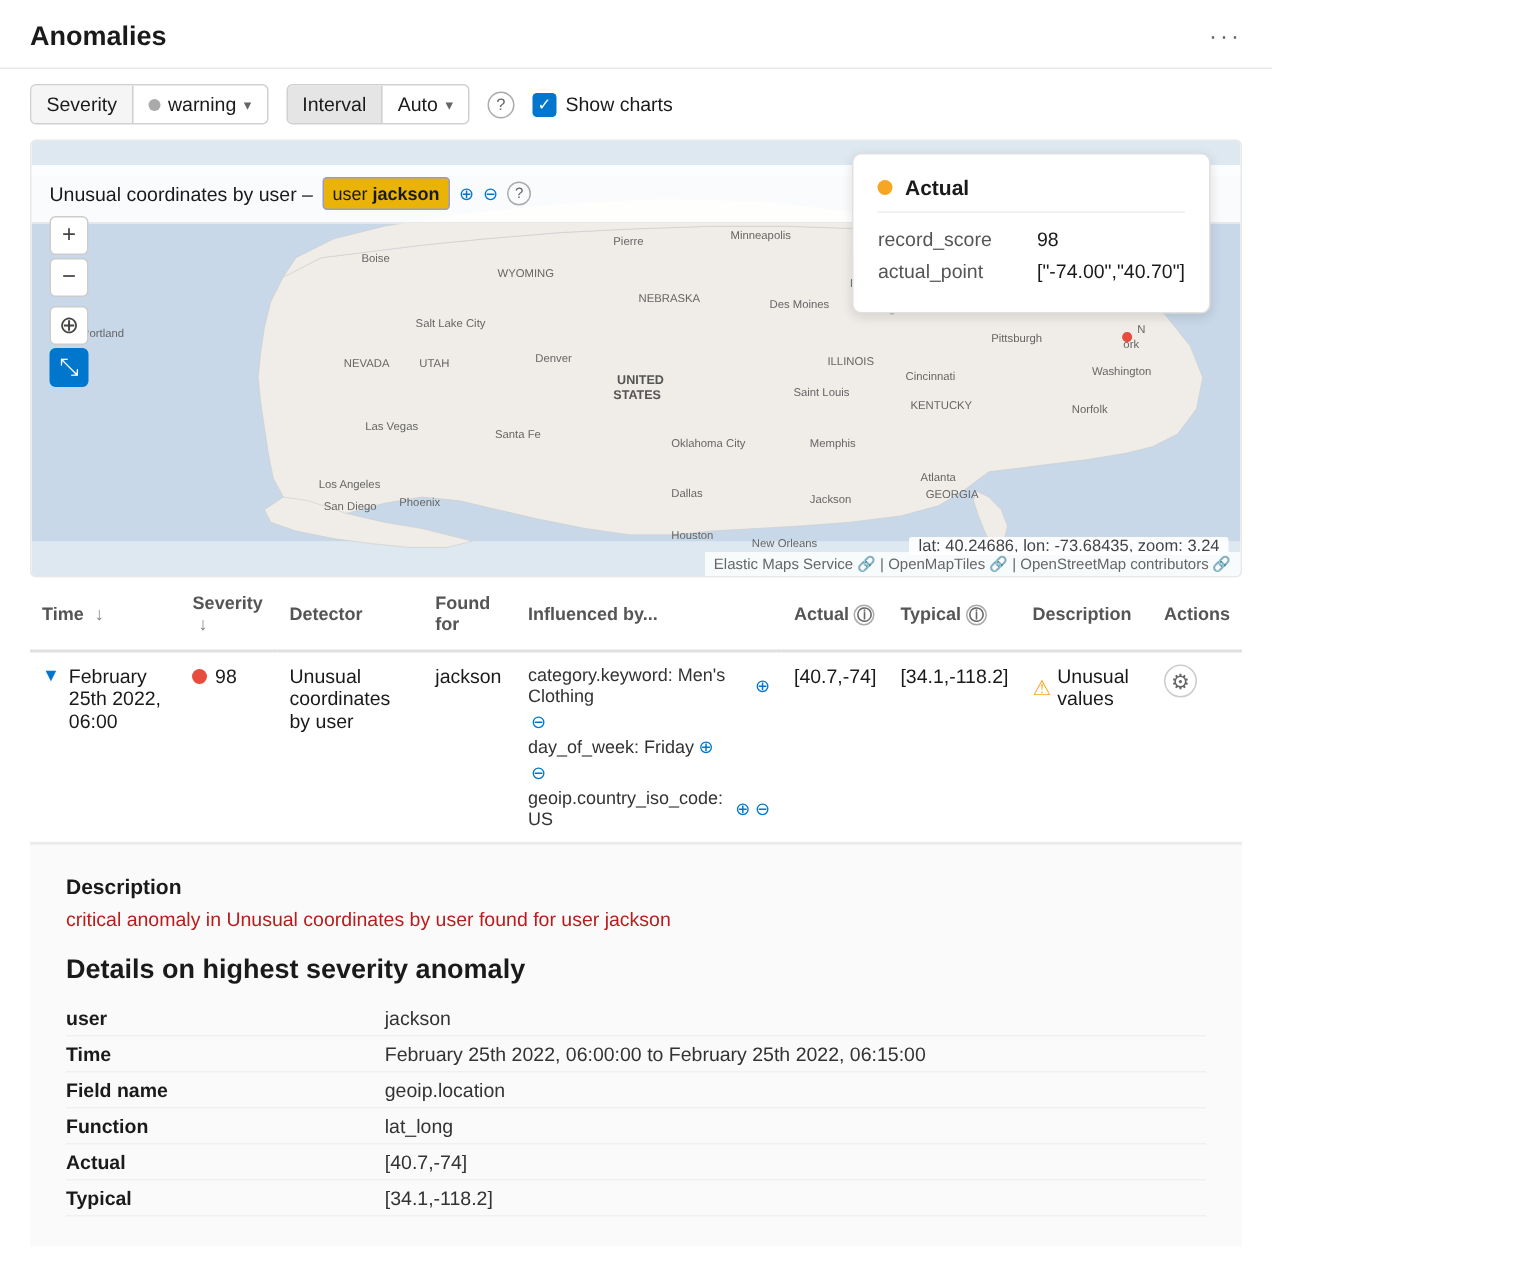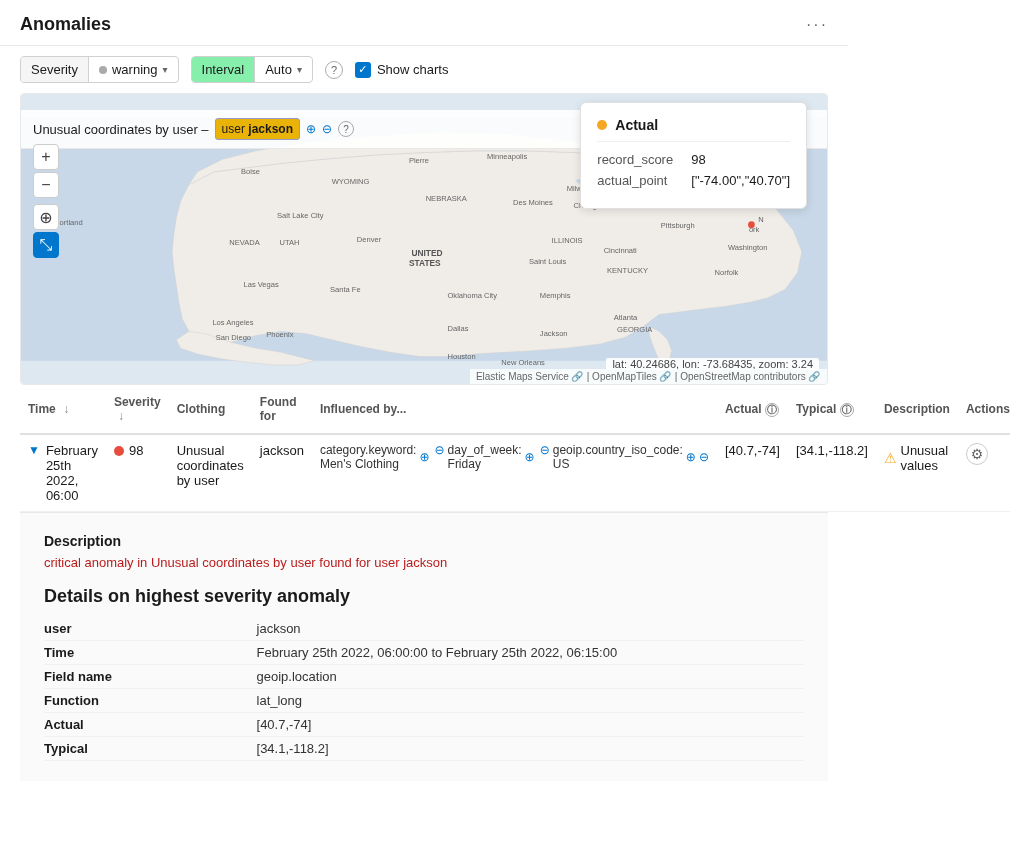--- a/index.html
+++ b/index.html
@@ -14,21 +14,21 @@
 
     
     .toolbar { display: flex; align-items: center; gap: 12px; padding: 10px 20px; }
     .severity-control { display: flex; align-items: center; border: 1px solid #d0d0d0; border-radius: 4px; overflow: hidden; background: #fff; }
     .severity-label { padding: 5px 10px; font-size: 13px; font-weight: 500; border-right: 1px solid #d0d0d0; background: #f5f5f5; }
     .severity-value { display: flex; align-items: center; gap: 5px; padding: 5px 10px; cursor: pointer; }
     .dot-warning { width: 8px; height: 8px; border-radius: 50%; background: #aaa; display: inline-block; }
     .chevron { font-size: 10px; color: #666; }
 
     .interval-control { display: flex; align-items: center; border: 1px solid #d0d0d0; border-radius: 4px; overflow: hidden; background: #fff; }
-    .interval-label { padding: 5px 10px; font-size: 13px; font-weight: 500; border-right: 1px solid #d0d0d0; background: #86efac; }
+    .interval-label { padding: 5px 10px; font-size: 13px; font-weight: 500; border-right: 1px solid #d0d0d0; background: #e5e5e5; }
     .interval-value { display: flex; align-items: center; gap: 5px; padding: 5px 10px; cursor: pointer; justify-content: space-between; }
 
     .help-icon { width: 18px; height: 18px; border-radius: 50%; border: 1px solid #aaa; display: flex; align-items: center; justify-content: center; font-size: 11px; color: #666; cursor: pointer; }
 
     .show-charts { display: flex; align-items: center; gap: 6px; cursor: pointer; }
     .checkbox-blue { width: 16px; height: 16px; background: #0077cc; border-radius: 3px; display: flex; align-items: center; justify-content: center; }
     .checkbox-blue::after { content: '✓'; color: #fff; font-size: 11px; }
 
     
     .map-section { position: relative; margin: 0 20px; border: 1px solid #e8e8e8; border-radius: 4px; overflow: hidden; }
@@ -36,42 +36,42 @@
     .user-badge { background: #eab308; border: 1px solid #99c; border-radius: 3px; padding: 3px 6px; font-size: 12px; }
     .user-badge strong { font-weight: 600; }
     .map-controls { position: absolute; top: 50px; left: 12px; z-index: 10; display: flex; flex-direction: column; gap: 2px; }
     .map-btn { width: 26px; height: 26px; background: #fff; border: 1px solid #ccc; border-radius: 4px; display: flex; align-items: center; justify-content: center; cursor: pointer; font-size: 16px; color: #444; }
     .map-btn.active { background: #0077cc; color: #fff; border-color: #0077cc; }
 
     
     .tooltip { position: absolute; top: 8px; right: 20px; background: #fff; border: 1px solid #e0e0e0; border-radius: 6px; padding: 14px 16px; min-width: 220px; box-shadow: 0 2px 8px rgba(0,0,0,0.12); z-index: 20; }
     .tooltip-header { display: flex; align-items: center; gap: 8px; font-weight: 600; font-size: 14px; margin-bottom: 10px; border-bottom: 1px solid #eee; padding-bottom: 8px; }
     .dot-actual { width: 10px; height: 10px; border-radius: 50%; background: #f5a623; display: inline-block; }
-    .tooltip-row { display: flex; align-items: baseline; gap: 4px; margin-bottom: 6px; font-size: 13px; }
+    .tooltip-row { display: flex; align-items: baseline; gap: 16px; margin-bottom: 6px; font-size: 13px; }
     .tooltip-key { color: #555; font-weight: 500; min-width: 90px; }
     .tooltip-val { color: #1a1a1a; font-weight: 500; }
 
     
     .map-attribution { position: absolute; bottom: 0; right: 0; background: rgba(255,255,255,0.8); font-size: 10px; color: #666; padding: 2px 6px; }
     .map-coords { position: absolute; bottom: 14px; right: 8px; background: rgba(255,255,255,0.9); font-size: 11px; color: #444; padding: 0 6px; border-radius: 2px; }
 
     
     .table-section { margin: 0 20px; margin-top: 0; }
     table { width: 100%; border-collapse: collapse; }
     thead th { text-align: left; padding: 10px 8px; font-size: 12px; font-weight: 600; color: #555; border-bottom: 2px solid #e0e0e0; }
     thead th .sort-icon { margin-left: 4px; color: #888; }
     thead th .info-icon { width: 14px; height: 14px; border-radius: 50%; border: 1px solid #aaa; display: inline-flex; align-items: center; justify-content: center; font-size: 10px; color: #666; cursor: pointer; }
     tbody tr { border-bottom: 1px solid #f0f0f0; }
     tbody td { padding: 8px 8px; vertical-align: top; font-size: 13px; }
     .row-expander { color: #0077cc; cursor: pointer; font-size: 12px; }
 
     .severity-badge { display: flex; align-items: center; gap: 5px; }
     .dot-critical { width: 10px; height: 10px; border-radius: 50%; background: #e74c3c; display: inline-block; }
 
-    .influence-tags { display: flex; flex-direction: row; gap: 3px; }
+    .influence-tags { display: flex; flex-direction: column; gap: 3px; }
     .influence-tag { font-size: 12px; color: #333; display: flex; align-items: center; gap: 3px; }
     .tag-plus { color: #0077cc; cursor: pointer; font-size: 12px; }
     .tag-minus { color: #0077cc; cursor: pointer; font-size: 12px; }
 
     .actions-icon { width: 22px; height: 22px; border-radius: 50%; border: 1px solid #ccc; display: flex; align-items: center; justify-content: center; cursor: pointer; font-size: 14px; color: #666; }
 
     .warning-icon { color: #f5a623; font-size: 14px; }
 
     
     .expanded-detail { background: #fafafa; border-top: 1px solid #e8e8e8; padding: 20px 24px; }
@@ -236,21 +236,21 @@
         <tr>
           <th>
             <span>Time</span>
             <span class="sort-icon">↓</span>
           </th>
           <th>
             <span>Severity</span>
             <span class="sort-icon">↓</span>
           </th>
           <th>
-            <span>Clothing</span>
+            <span>Detector</span>
           </th>
           <th>
             <span>Found for</span>
           </th>
           <th>
             <span>Influenced by...</span>
           </th>
           <th>
             <span>Actual</span>
             <span class="info-icon">ⓘ</span>

